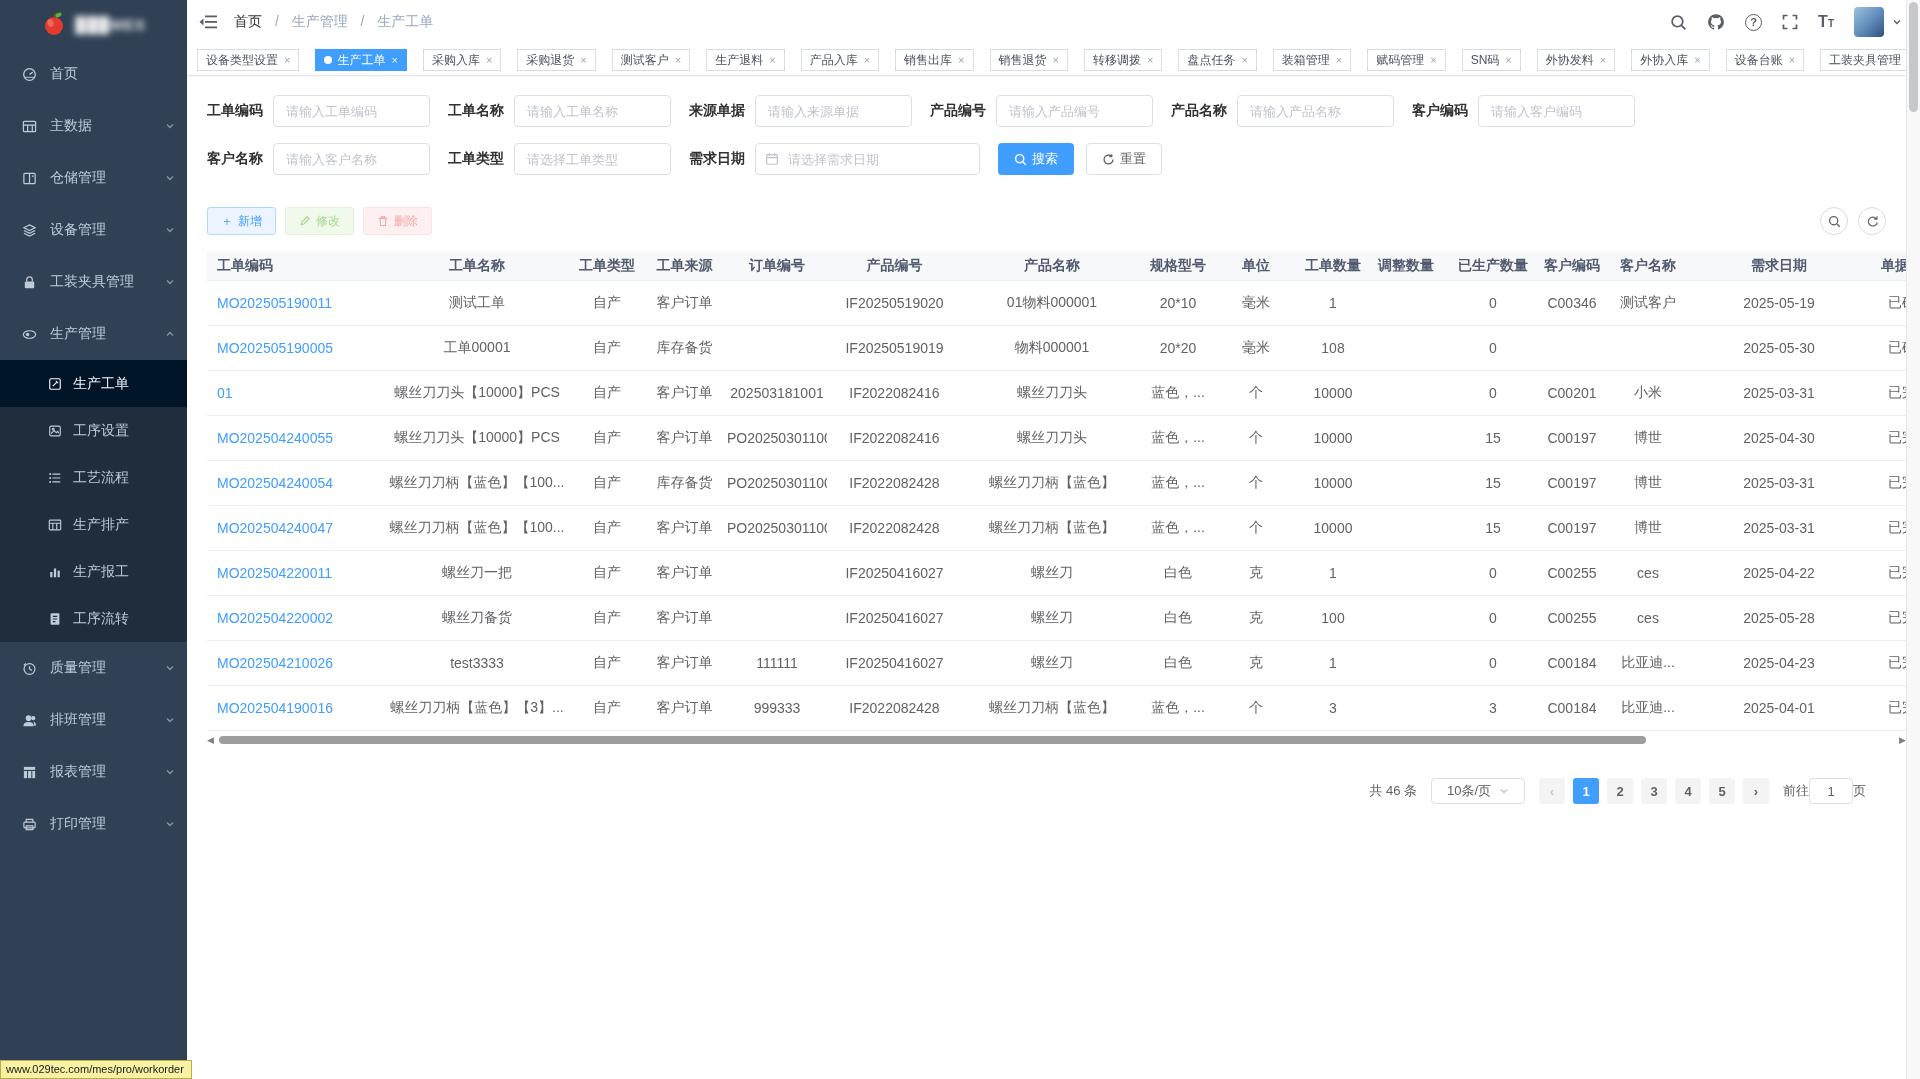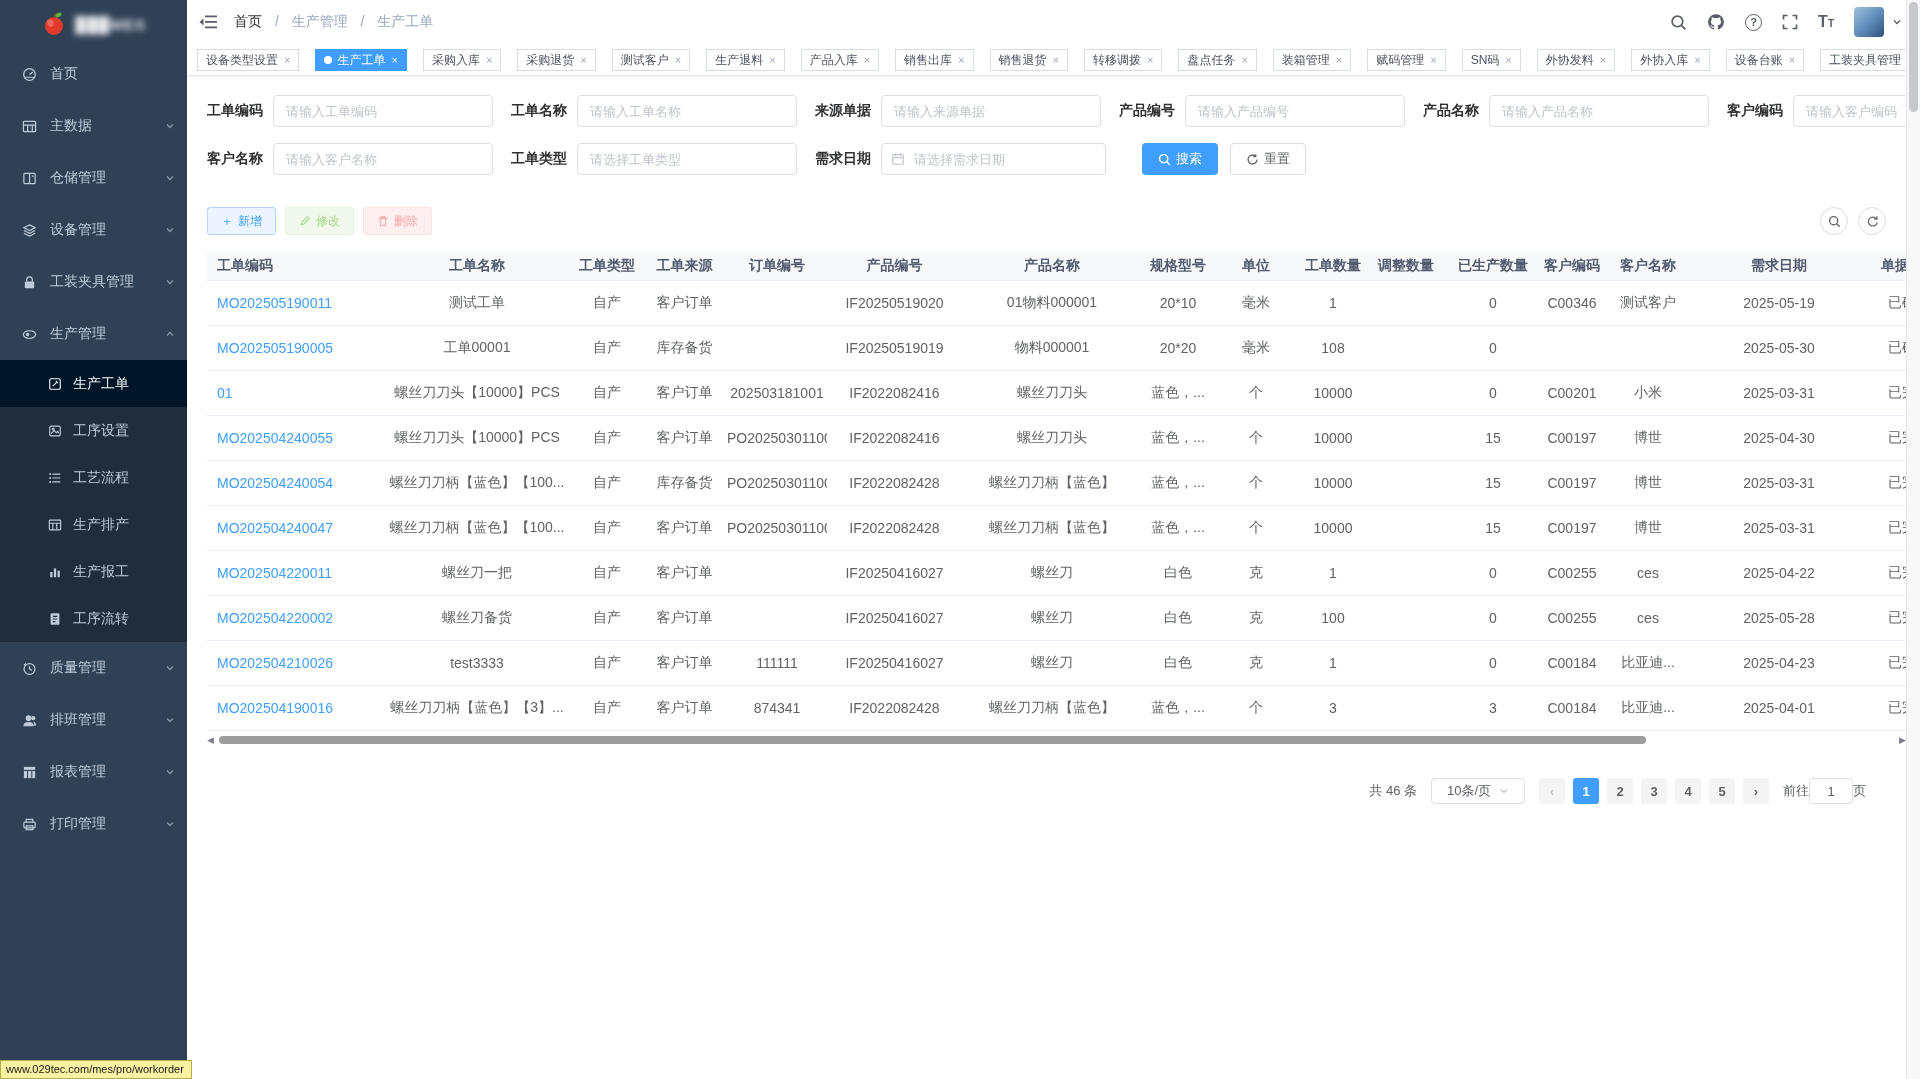--- a/index.html
+++ b/index.html
@@ -42,27 +42,27 @@
   .tab.active .dot { display:inline-block; }
   .tab.active .x { color:#eaf3ff; }
 
   
   .main { position:absolute; left:187px; top:77px; right:14px; bottom:0; background:#fff; overflow:hidden; }
 
   .filters { padding:18px 0 0 20px; }
   .frow { display:flex; align-items:center; margin-bottom:16px; }
   .fgroup { display:flex; align-items:center; margin-right:18px; }
   .flabel { font-weight:bold; color:#303133; margin-right:10px; white-space:nowrap; }
-  .finput { width:220px; height:32px; border:1px solid #dcdfe6; border-radius:4px; padding:0 12px; font-size:13px; color:#606266; font-family:inherit; }
+  .finput { width:157px; height:32px; border:1px solid #dcdfe6; border-radius:4px; padding:0 12px; font-size:13px; color:#606266; font-family:inherit; }
   .finput::placeholder { color:#bfc4cc; }
   .fdate { width:225px; padding-left:32px; }
   .datewrap { position:relative; display:flex; align-items:center; }
   .datewrap svg { position:absolute; left:10px; color:#c0c4cc; }
   .btn { height:32px; border-radius:4px; font-size:13px; display:inline-flex; align-items:center; gap:5px; padding:0 15px; cursor:pointer; border:1px solid transparent; font-family:inherit; }
-  .btn-search { background:#409eff; color:#fff; margin-left:18px; }
+  .btn-search { background:#409eff; color:#fff; }
   .btn-reset { background:#fff; color:#606266; border-color:#dcdfe6; margin-left:12px; }
 
   .toolbar { padding:16px 20px 0 20px; display:flex; align-items:center; gap:9px; }
   .btn-sm { height:28px; padding:0 13px; font-size:12px; border-radius:3px; }
   .btn-add { background:#ecf5ff; border-color:#b3d8ff; color:#409eff; }
   .btn-edit { background:#f0f9eb; border-color:#e1f3d8; color:#a4da8c; }
   .btn-del { background:#fef0f0; border-color:#fde2e2; color:#f5a5a5; }
   .tool-right { margin-left:auto; display:flex; gap:10px; }
   .circle-btn { width:28px; height:28px; border:1px solid #d9dce1; border-radius:50%; display:flex; align-items:center; justify-content:center; color:#606266; cursor:pointer; background:#fff; }
 
@@ -697,21 +697,21 @@
           <div>比亚迪...</div>
           <div>2025-04-23</div>
           <div>已完成</div>
         </div>
 
         <div class="grid-row">
           <div><span class="cell-link">MO202504190016</span></div>
           <div>螺丝刀刀柄【蓝色】【3】...</div>
           <div>自产</div>
           <div>客户订单</div>
-          <div>874341</div>
+          <div>999333</div>
           <div>IF2022082428</div>
           <div>螺丝刀刀柄【蓝色】</div>
           <div>蓝色，...</div>
           <div>个</div>
           <div>3</div>
           <div></div>
           <div>3</div>
           <div>C00184</div>
           <div>比亚迪...</div>
           <div>2025-04-01</div>

